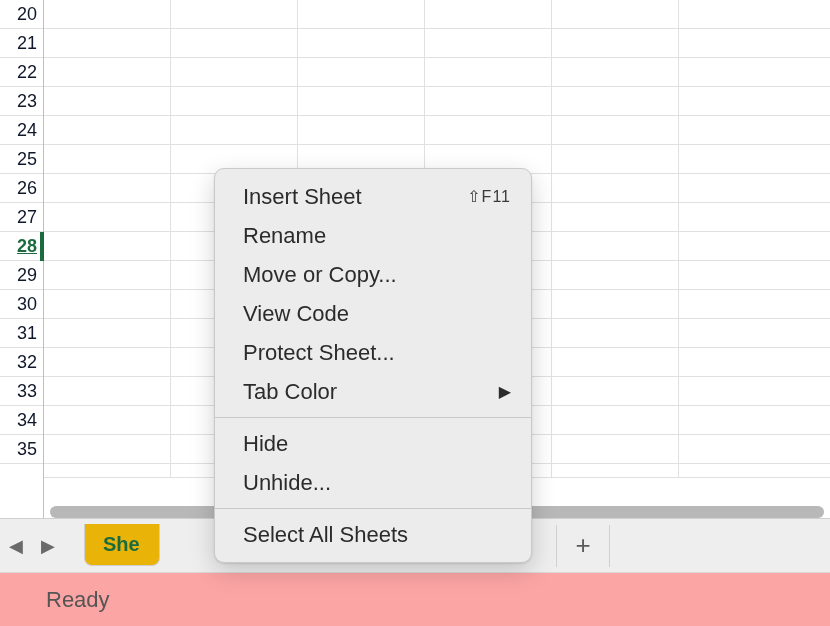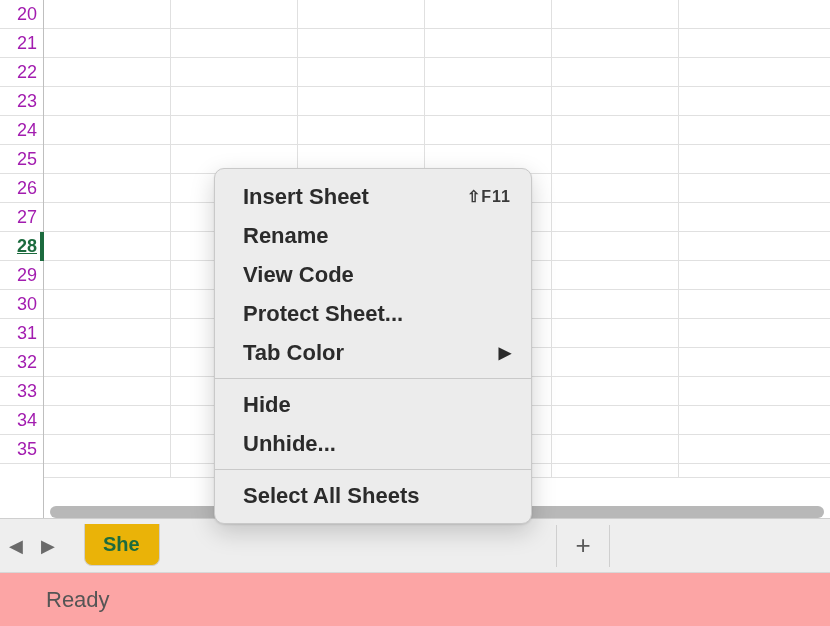--- a/index.html
+++ b/index.html
@@ -19,21 +19,21 @@
     flex-direction: column;
     border-right: 1px solid #bfbfbf;
   }
   .row-header {
     height: 29px;
     display: flex;
     align-items: center;
     justify-content: flex-end;
     padding-right: 6px;
     font-size: 18px;
-    color: #a21caf;
+    color: #0f172a;
     border-bottom: 1px solid #e0e0e0;
     background: #ffffff;
     position: relative;
   }
   .row-header.active {
     font-weight: 600;
     color: #1c6b3e;
     text-decoration: underline;
   }
   .row-header.active::after {
@@ -169,21 +169,20 @@
     padding: 8px 0;
     font-size: 22px;
     color: #2b2b2b;
   }
   .menu-item {
     height: 39px;
     display: flex;
     align-items: center;
     padding: 0 20px 0 28px;
     cursor: default;
-    font-weight: bold;
   }
   .menu-item .label { flex: 1; }
   .menu-item .shortcut {
     font-size: 16px;
     color: #3a3a3a;
     letter-spacing: 1px;
   }
   .menu-item .submenu-arrow {
     font-size: 16px;
     color: #2b2b2b;
@@ -417,20 +416,23 @@
 
 <div class="context-menu">
   <div class="menu-item">
     <span class="label">Insert Sheet</span>
     <span class="shortcut">⇧F11</span>
   </div>
   <div class="menu-item">
     <span class="label">Rename</span>
   </div>
   <div class="menu-item">
+    <span class="label">Move or Copy...</span>
+  </div>
+  <div class="menu-item">
     <span class="label">View Code</span>
   </div>
   <div class="menu-item">
     <span class="label">Protect Sheet...</span>
   </div>
   <div class="menu-item">
     <span class="label">Tab Color</span>
     <span class="submenu-arrow">▶</span>
   </div>
   <div class="menu-sep"></div>

